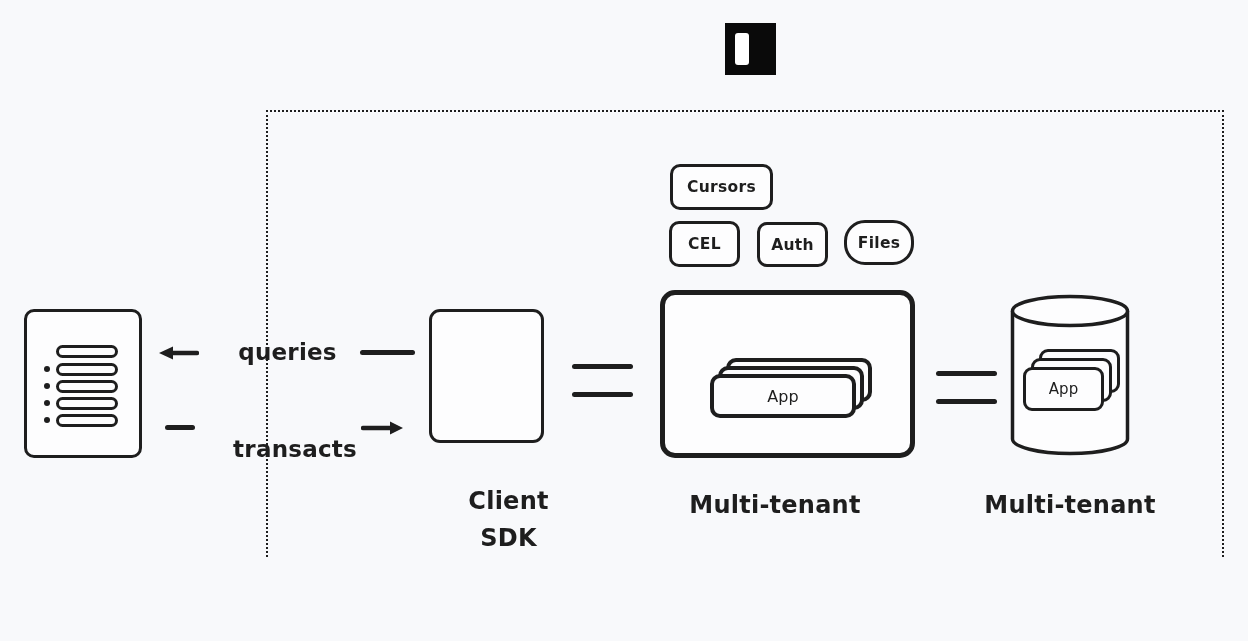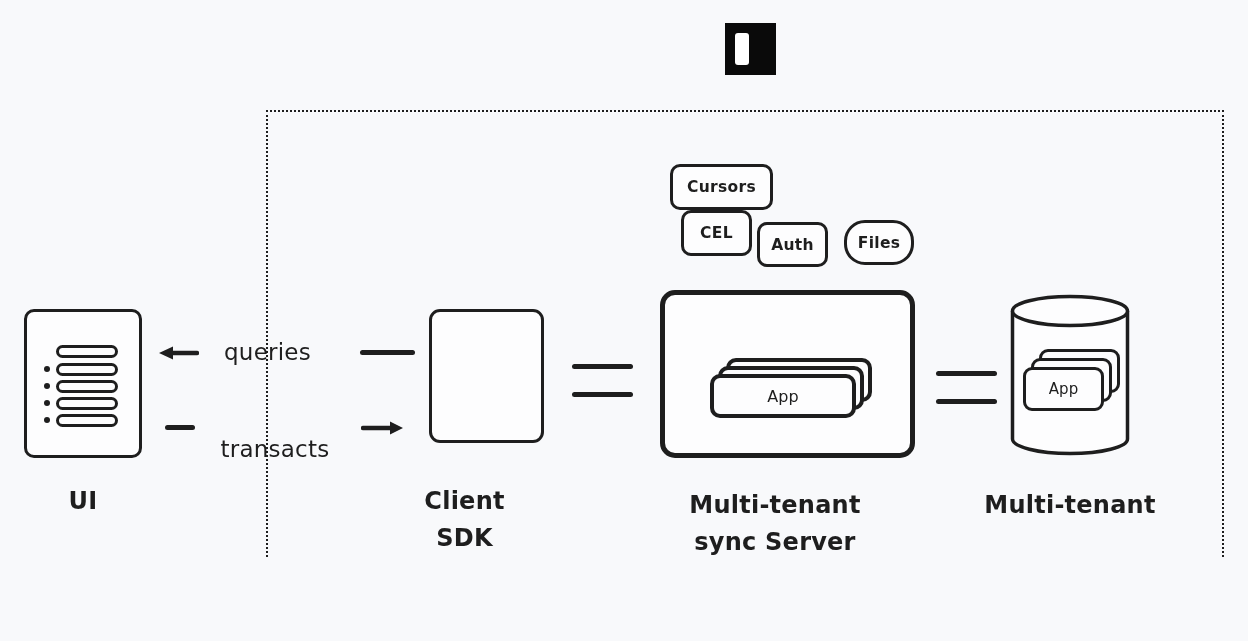--- a/index.html
+++ b/index.html
@@ -26,21 +26,21 @@
     font-size:15.5px; font-weight:700; letter-spacing:.02em;
   }
   
   .ui-bar{ position:absolute; left:29px; width:62px; height:13px; border:3px solid var(--ink); border-radius:7px; background:transparent; }
   .ui-dot{ position:absolute; left:17px; width:6px; height:6px; border-radius:50%; background:var(--ink); }
   
   .node-label{
     position:absolute; text-align:center; font-size:24px; font-weight:700; letter-spacing:.01em; line-height:37px;
   }
   .edge-label{
-    position:absolute; text-align:center; font-size:23px; font-weight:400; letter-spacing:.01em;
+    position:absolute; text-align:center; font-size:23px; font-weight:700; letter-spacing:.01em;margin-left:20px;
   }
   
   .hline{ position:absolute; height:5px; background:var(--ink); border-radius:3px; }
   .arrow-svg{ position:absolute; display:block; }
   
   .app-card{
     position:absolute; border:4px solid var(--ink); border-radius:10px; background:var(--card);
     display:flex; align-items:center; justify-content:center; font-weight:400;
   }
   .server-box{ position:absolute; left:660px; top:290px; width:255px; height:168px;
@@ -53,67 +53,65 @@
 
 <div class="canvas">
 
   <div class="logo">
     <div class="logo-bar"></div>
   </div>
 
   <div class="dotted-frame"></div>
 
   <div class="badge" style="left:670px; top:164px; width:103px; height:46px;">Cursors</div>
-  <div class="badge" style="left:669px; top:210px; width:71px; height:46px;margin-left:12px;">CEL</div>
+  <div class="badge" style="left:669px; top:221px; width:71px; height:46px;">CEL</div>
   <div class="badge" style="left:757px; top:222px; width:71px; height:45px;">Auth</div>
   <div class="badge" style="left:844px; top:220px; width:70px; height:45px;border-radius:21px;">Files</div>
 
   <div class="box" style="left:24px; top:309px; width:118px; height:149px;">
     <div>
       <div class="ui-bar" style="top:33px;"></div>
       <div class="ui-bar" style="top:51px;"></div>
       <div class="ui-bar" style="top:68px;"></div>
       <div class="ui-bar" style="top:85px;"></div>
       <div class="ui-bar" style="top:102px;"></div>
       <div class="ui-dot" style="top:54px;"></div>
       <div class="ui-dot" style="top:71px;"></div>
       <div class="ui-dot" style="top:88px;"></div>
       <div class="ui-dot" style="top:105px;"></div>
     </div>
   </div>
-  <div class="node-label" style="left:24px; top:483px; width:118px;">UI</div>
 
   <svg class="arrow-svg" style="left:157px; top:344px;" width="42" height="18" viewBox="0 0 42 18">
     <line x1="40" y1="9" x2="12" y2="9" stroke="#1e1e1e" stroke-width="4.5" stroke-linecap="round"></line>
     <polygon points="2,9 16,2.5 16,15.5" fill="#1e1e1e"></polygon>
   </svg>
   <div class="edge-label" style="left:210px; top:339px; width:115px;">queries</div>
   <div class="hline" style="left:360px; top:350px; width:55px;"></div>
 
   <div class="hline" style="left:165px; top:425px; width:30px;"></div>
   <div class="edge-label" style="left:205px; top:436px; width:140px;">transacts</div>
   <svg class="arrow-svg" style="left:361px; top:419px;" width="44" height="18" viewBox="0 0 44 18">
     <line x1="2" y1="9" x2="30" y2="9" stroke="#1e1e1e" stroke-width="4.5" stroke-linecap="round"></line>
     <polygon points="42,9 29,2.5 29,15.5" fill="#1e1e1e"></polygon>
   </svg>
 
   <div class="box" style="left:429px; top:309px; width:115px; height:134px; border-radius:11px;"></div>
-  <div class="node-label" style="left:392px; top:483px; width:145px;">Client SDK</div>
+  <div class="node-label" style="left:436px; top:483px; width:145px;">Client SDK</div>
 
   <div class="hline" style="left:572px; top:364px; width:61px;"></div>
   <div class="hline" style="left:572px; top:392px; width:61px;"></div>
 
   <div class="server-box">
     <div class="app-card" style="left:61px; top:63px; width:146px; height:44px;"></div>
     <div class="app-card" style="left:53px; top:71px; width:146px; height:44px;"></div>
     <div class="app-card" style="left:45px; top:79px; width:146px; height:44px; font-size:16px;">App</div>
   </div>
   <div class="node-label" style="left:645px; top:487px; width:260px;">
     <div>Multi-tenant</div>
-    <div>sync Server</div>
   </div>
 
   <div class="hline" style="left:936px; top:371px; width:61px;"></div>
   <div class="hline" style="left:936px; top:399px; width:61px;"></div>
 
   <svg class="cyl-svg" width="124" height="164" viewBox="0 0 124 164">
     <path d="M4.5,18 L4.5,146 A57.5,14.5 0 0 0 119.5,146 L119.5,18" fill="#fdfdfe" stroke="#1e1e1e" stroke-width="3.5"></path>
     <ellipse cx="62" cy="18" rx="57.5" ry="14.5" fill="#fdfdfe" stroke="#1e1e1e" stroke-width="3.5"></ellipse>
   </svg>
   <div class="app-card db-card" style="left:1039px; top:349px; width:81px; height:44px;"></div>

